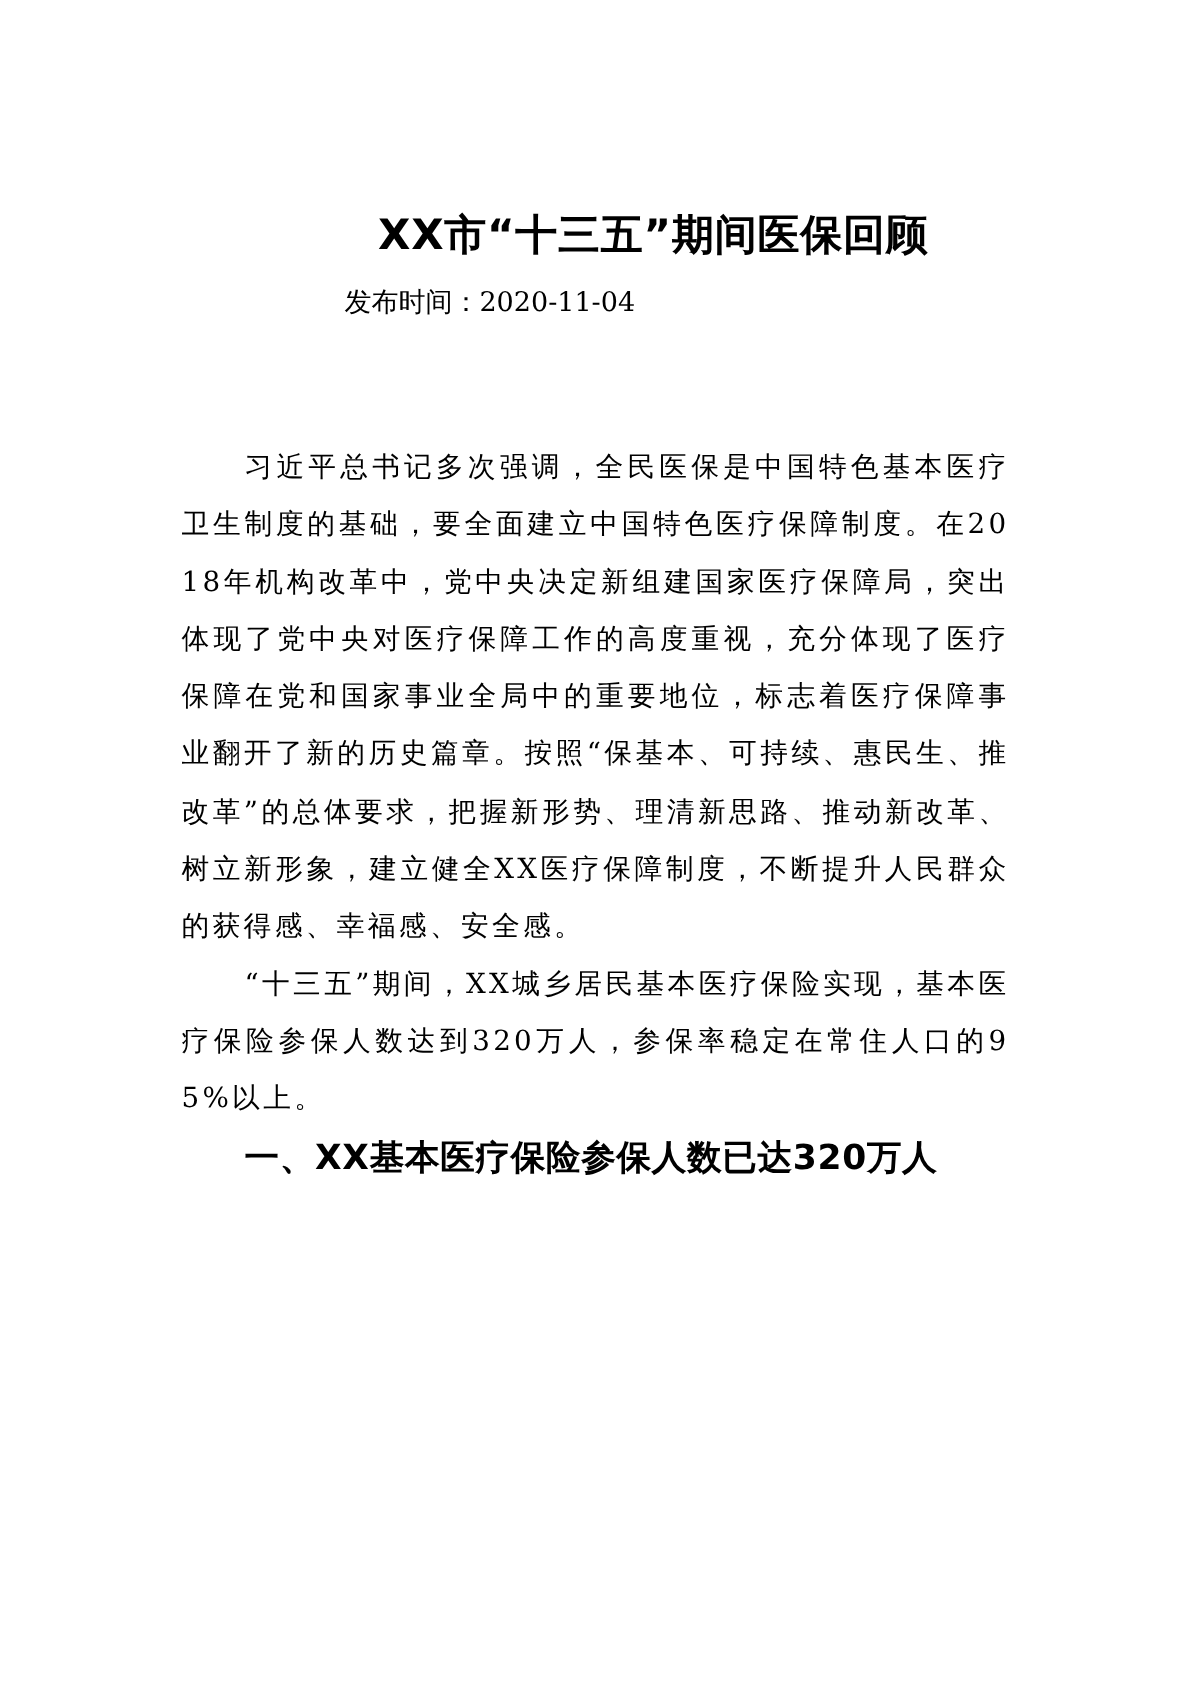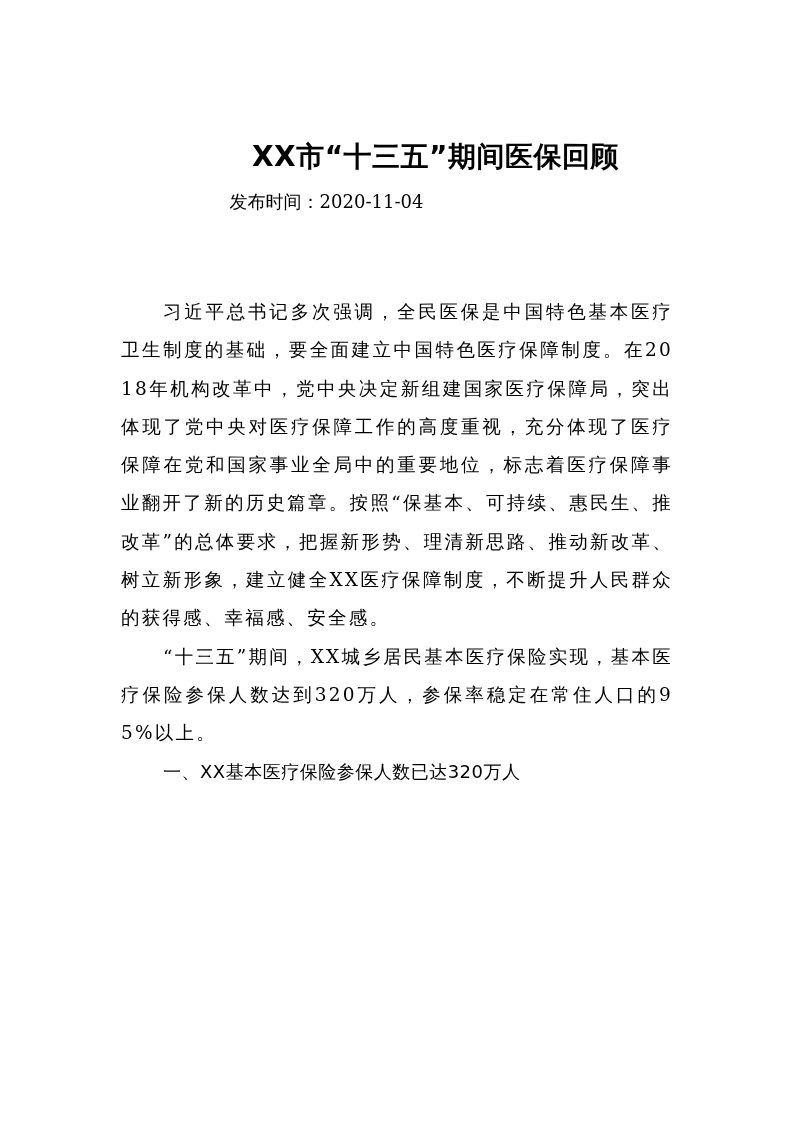--- a/index.html
+++ b/index.html
@@ -58,22 +58,22 @@
     font-size: 18.5px;
     line-height: 38.3px;
     text-indent: 42px;
     text-align: justify;
     letter-spacing: 2.2px;
     word-break: break-all;
   }
   .heading {
     margin: 0;
     font-family: "DejaVu Sans", "Liberation Sans", sans-serif;
-    font-weight: normal;
-    font-size: 18px;
+    font-weight: bold;
+    font-size: 23px;
     line-height: 38.3px;
     text-indent: 42px;
     letter-spacing: 0.5px;
   }
 </style>
 </head>
 <body>
 
 <div class="page">
   <h1 class="title">XX市“十三五”期间医保回顾</h1>

